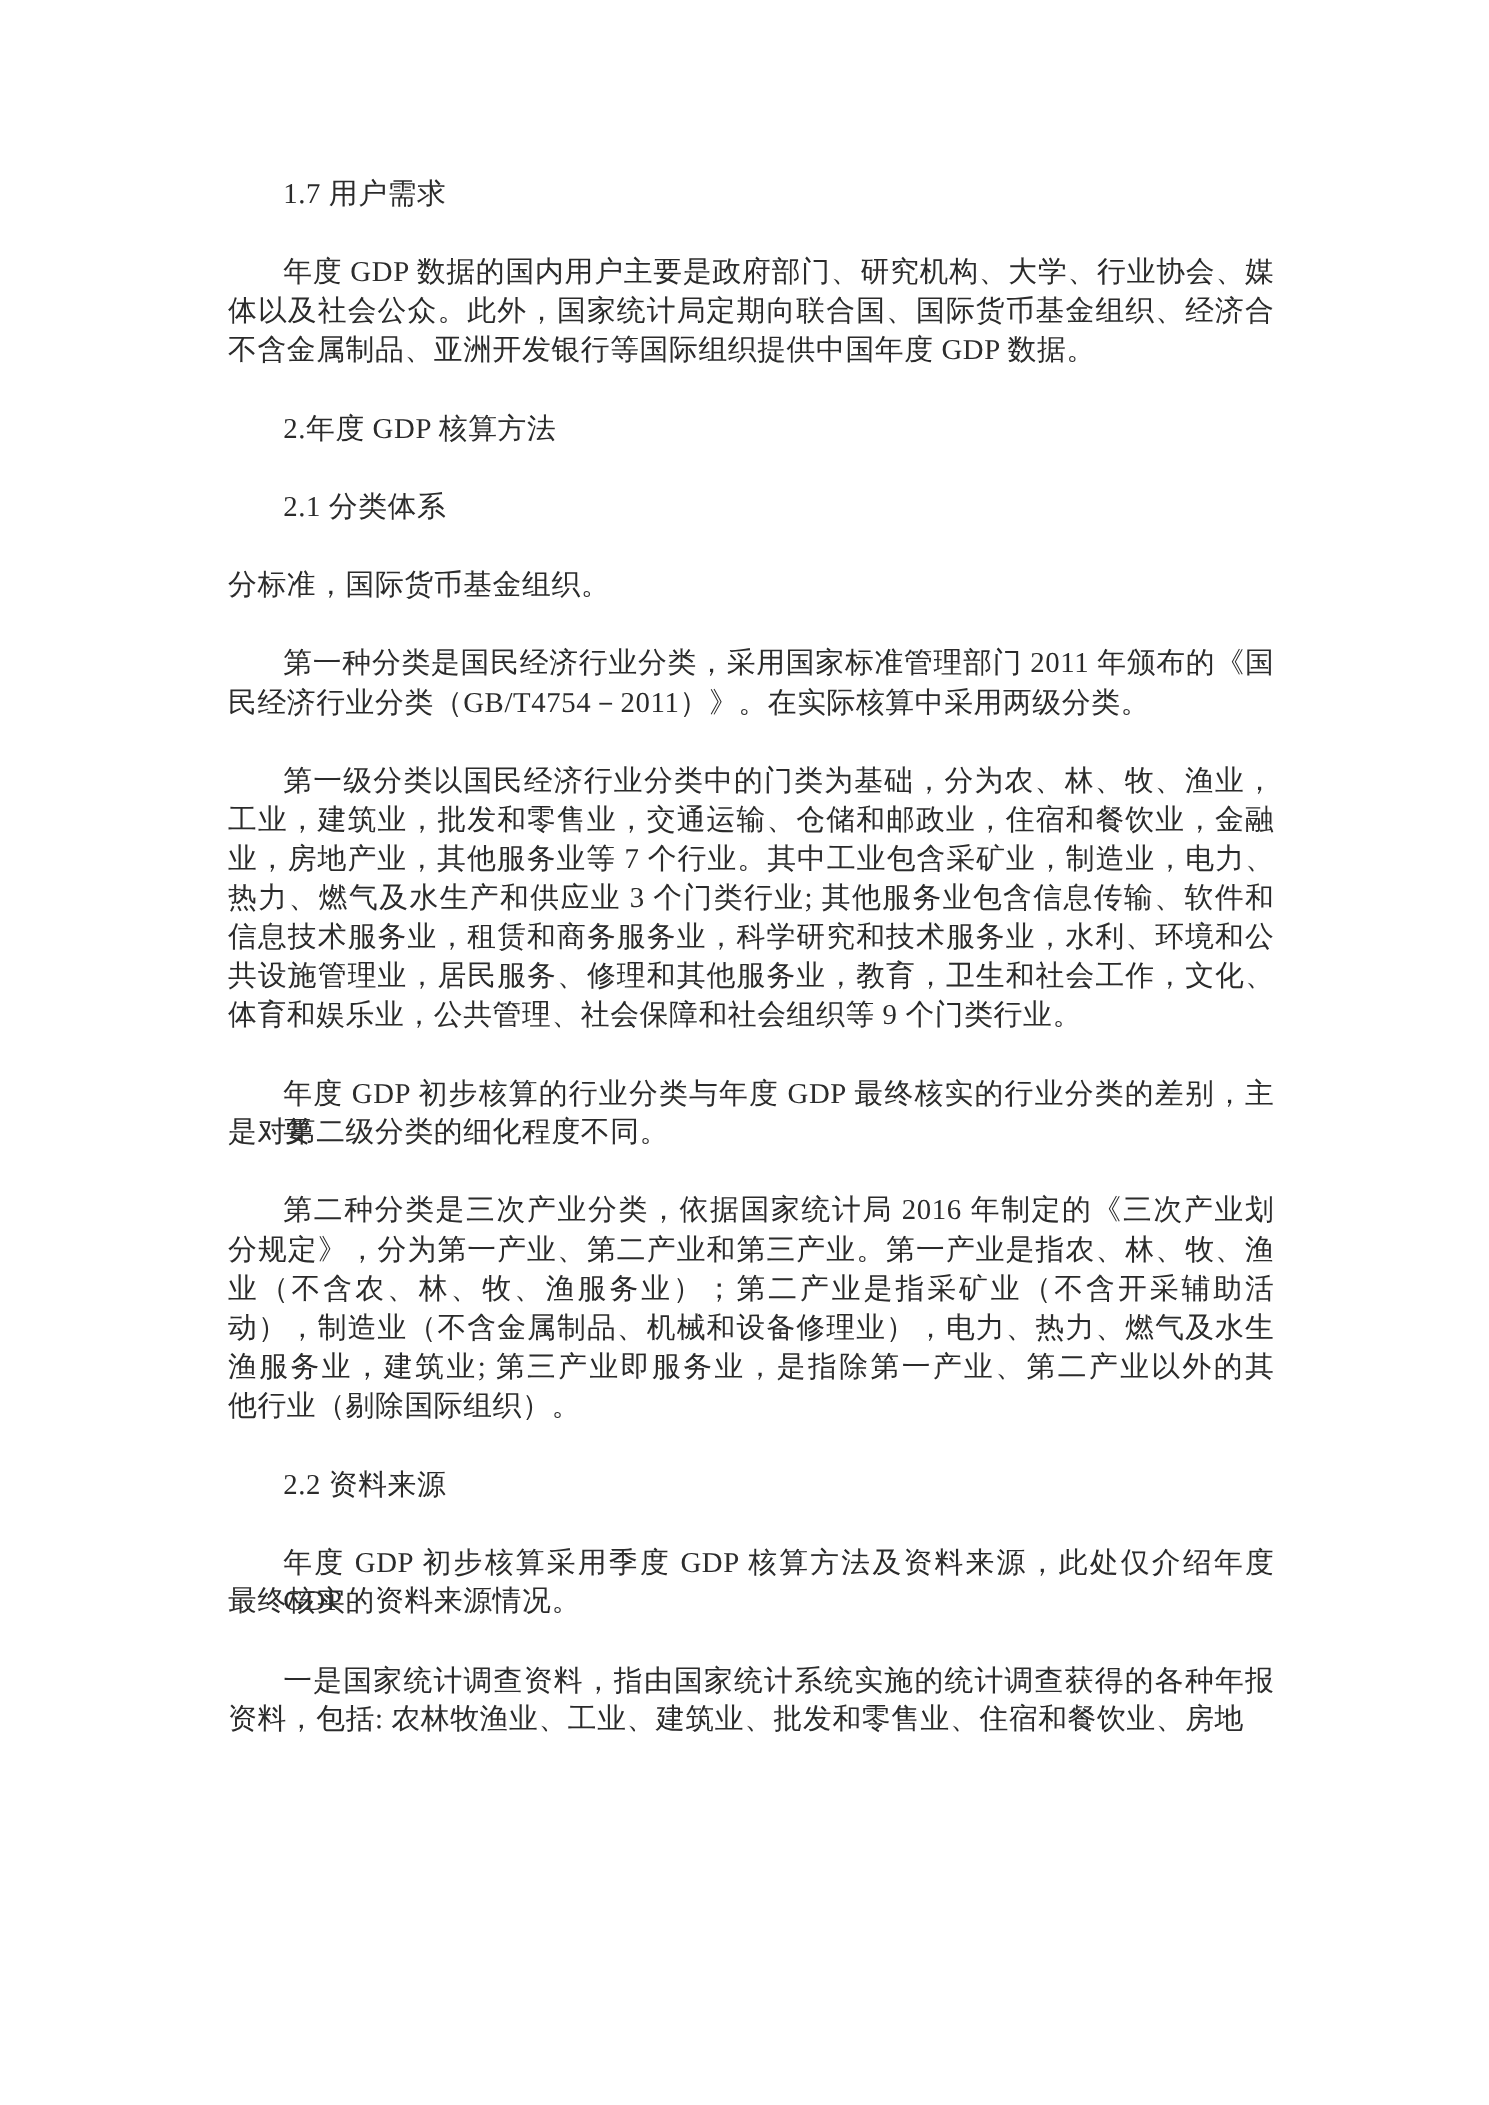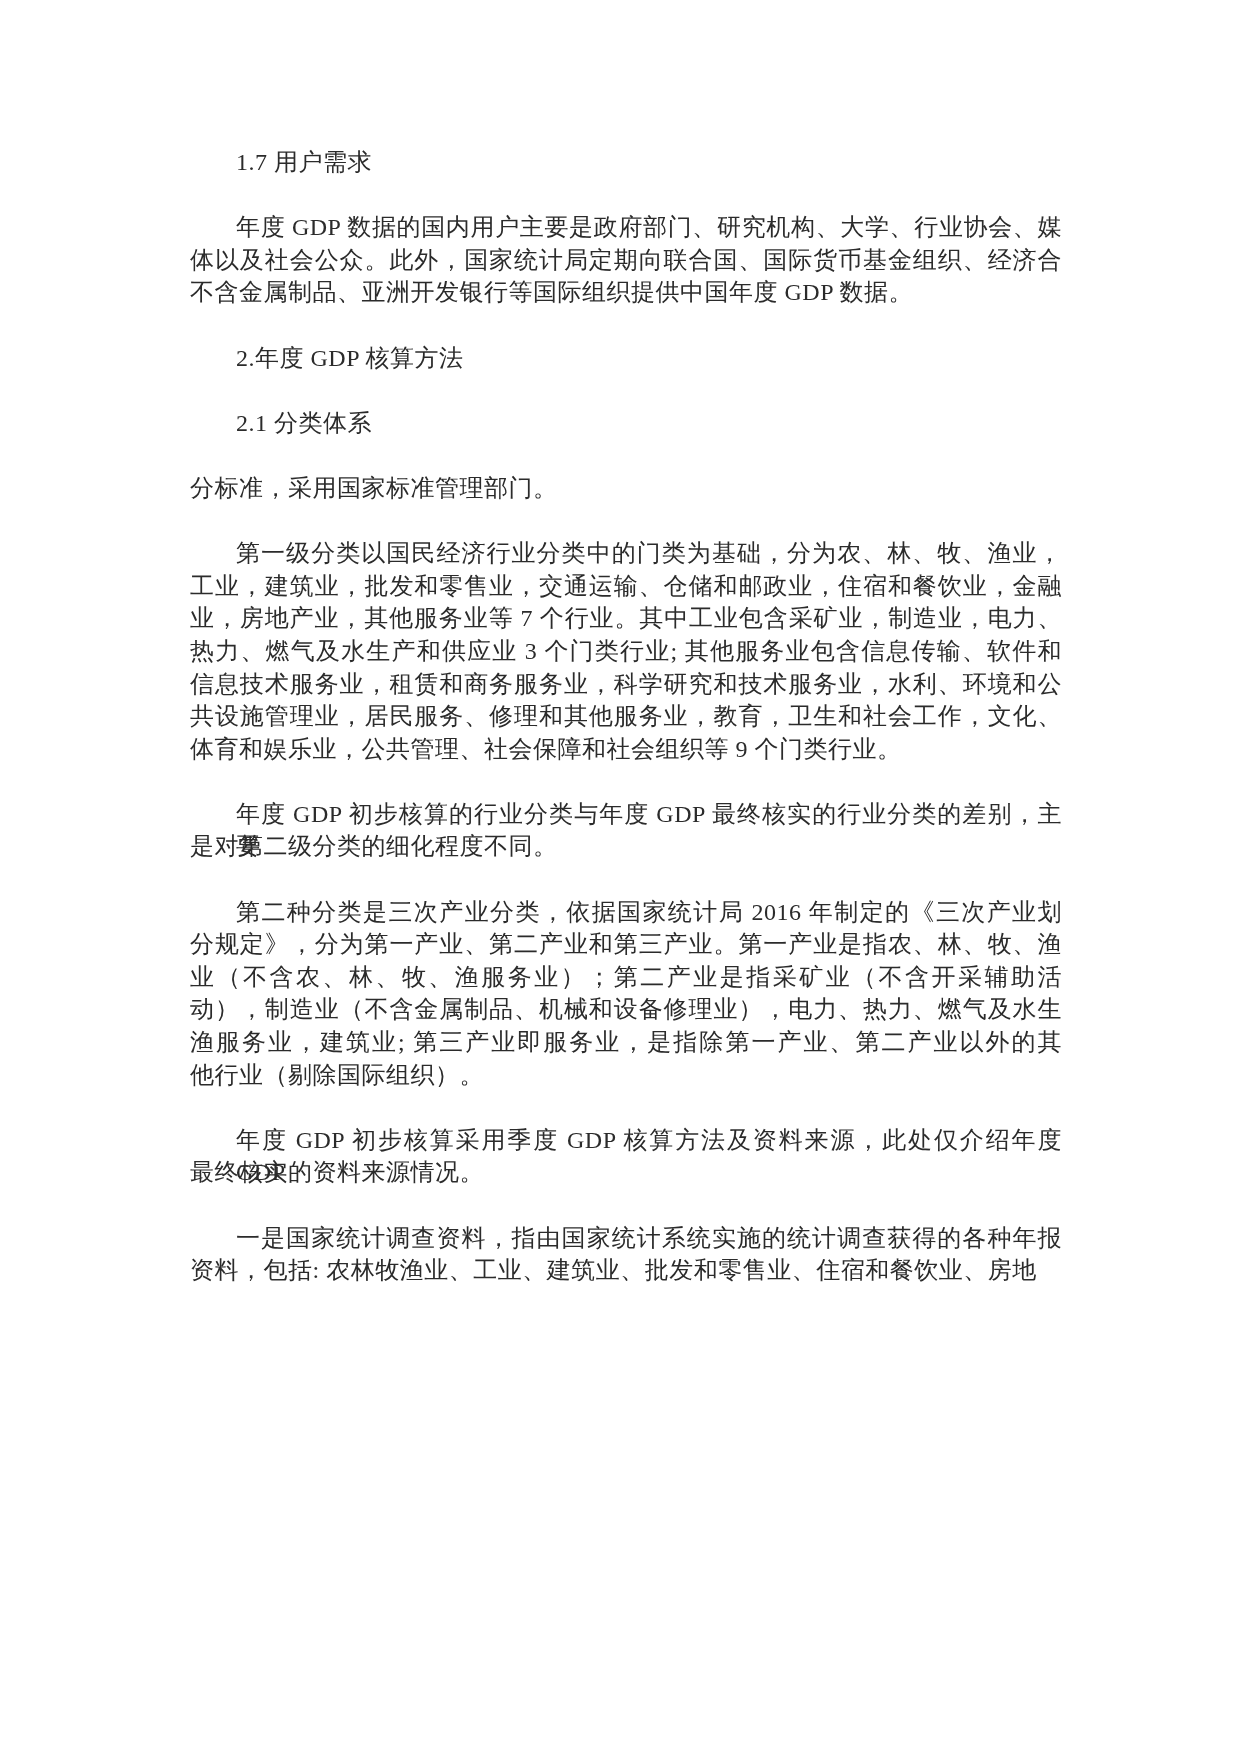--- a/index.html
+++ b/index.html
@@ -64,21 +64,25 @@
         <div class="line stretch">体以及社会公众。此外，国家统计局定期向联合国、国际货币基金组织、经济合</div>
         <div class="line">不含金属制品、亚洲开发银行等国际组织提供中国年度 GDP 数据。</div>
       </div>
       <div class="block heading">
         <div class="line indent">2.年度 GDP 核算方法</div>
       </div>
       <div class="block heading">
         <div class="line indent">2.1 分类体系</div>
       </div>
       <div class="block paragraph">
-        <div class="line">分标准，采用国家标准管理部门。</div>
+        <div class="line">分标准，国际货币基金组织。</div>
+      </div>
+      <div class="block paragraph">
+        <div class="line indent stretch">第一种分类是国民经济行业分类，采用国家标准管理部门 2011 年颁布的《国</div>
+        <div class="line">民经济行业分类（GB/T4754－2011）》。在实际核算中采用两级分类。</div>
       </div>
       <div class="block paragraph">
         <div class="line indent stretch">第一级分类以国民经济行业分类中的门类为基础，分为农、林、牧、渔业，</div>
         <div class="line stretch">工业，建筑业，批发和零售业，交通运输、仓储和邮政业，住宿和餐饮业，金融</div>
         <div class="line stretch">业，房地产业，其他服务业等 7 个行业。其中工业包含采矿业，制造业，电力、</div>
         <div class="line stretch">热力、燃气及水生产和供应业 3 个门类行业; 其他服务业包含信息传输、软件和</div>
         <div class="line stretch">信息技术服务业，租赁和商务服务业，科学研究和技术服务业，水利、环境和公</div>
         <div class="line stretch">共设施管理业，居民服务、修理和其他服务业，教育，卫生和社会工作，文化、</div>
         <div class="line">体育和娱乐业，公共管理、社会保障和社会组织等 9 个门类行业。</div>
       </div>
@@ -87,20 +91,23 @@
         <div class="line">是对第二级分类的细化程度不同。</div>
       </div>
       <div class="block paragraph">
         <div class="line indent stretch">第二种分类是三次产业分类，依据国家统计局 2016 年制定的《三次产业划</div>
         <div class="line stretch">分规定》，分为第一产业、第二产业和第三产业。第一产业是指农、林、牧、渔</div>
         <div class="line stretch">业（不含农、林、牧、渔服务业）；第二产业是指采矿业（不含开采辅助活</div>
         <div class="line stretch">动），制造业（不含金属制品、机械和设备修理业），电力、热力、燃气及水生</div>
         <div class="line stretch">渔服务业，建筑业; 第三产业即服务业，是指除第一产业、第二产业以外的其</div>
         <div class="line">他行业（剔除国际组织）。</div>
       </div>
+      <div class="block heading">
+        <div class="line indent">2.2 资料来源</div>
+      </div>
       <div class="block paragraph">
         <div class="line indent stretch">年度 GDP 初步核算采用季度 GDP 核算方法及资料来源，此处仅介绍年度 GDP</div>
         <div class="line">最终核实的资料来源情况。</div>
       </div>
       <div class="block paragraph">
         <div class="line indent stretch">一是国家统计调查资料，指由国家统计系统实施的统计调查获得的各种年报</div>
         <div class="line">资料，包括: 农林牧渔业、工业、建筑业、批发和零售业、住宿和餐饮业、房地</div>
       </div>
     </div>
 </div>

